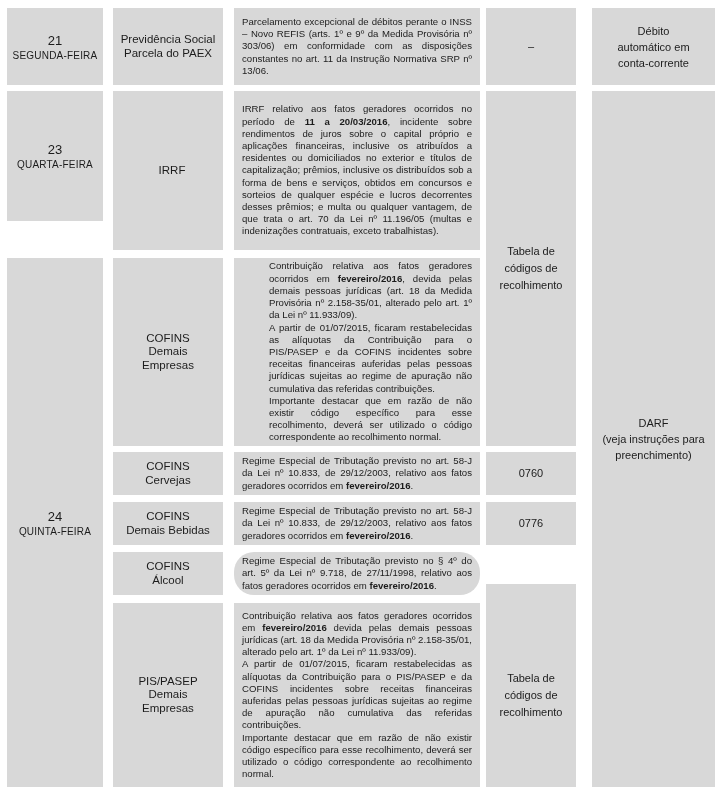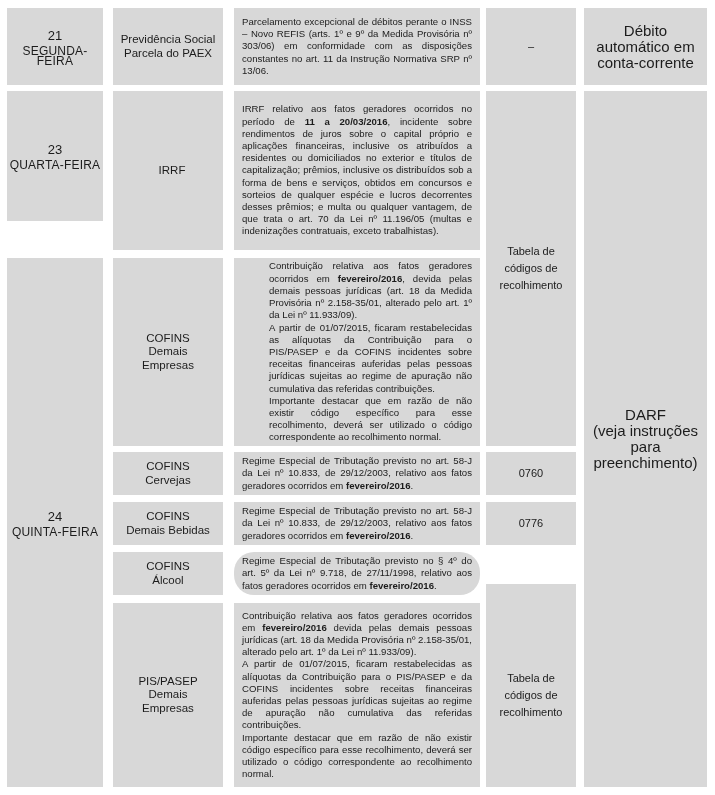--- a/index.html
+++ b/index.html
@@ -14,24 +14,24 @@
     position:absolute;background:var(--cell-bg,#d8d8d8);
     box-sizing:border-box;
   }
   .center{
     display:flex;flex-direction:column;
     align-items:center;justify-content:center;
     text-align:center;
   }
   .pre{white-space:pre-line;}
   .day{font-size:13px;line-height:15px;}
-  .weekday{font-size:12px;line-height:10px;letter-spacing:.2px;margin-top:3px;}
+  .weekday{font-size:10px;line-height:10px;letter-spacing:.2px;margin-top:3px;text-align:right;}
   .name{font-size:11.5px;line-height:13.5px;}
   .codecell{font-size:11px;line-height:17px;}
-  .paycell{font-size:15px;line-height:16px;}
+  .paycell{font-size:11px;line-height:16px;margin-left:8px;}
   .desc{
     display:flex;align-items:center;
     padding:3px 8px;
   }
   .desc .txt{
     width:100%;
     font-size:9.6px;line-height:12.2px;
     text-align:justify;white-space:pre-line;
     hyphens:auto;-webkit-hyphens:auto;
   }

